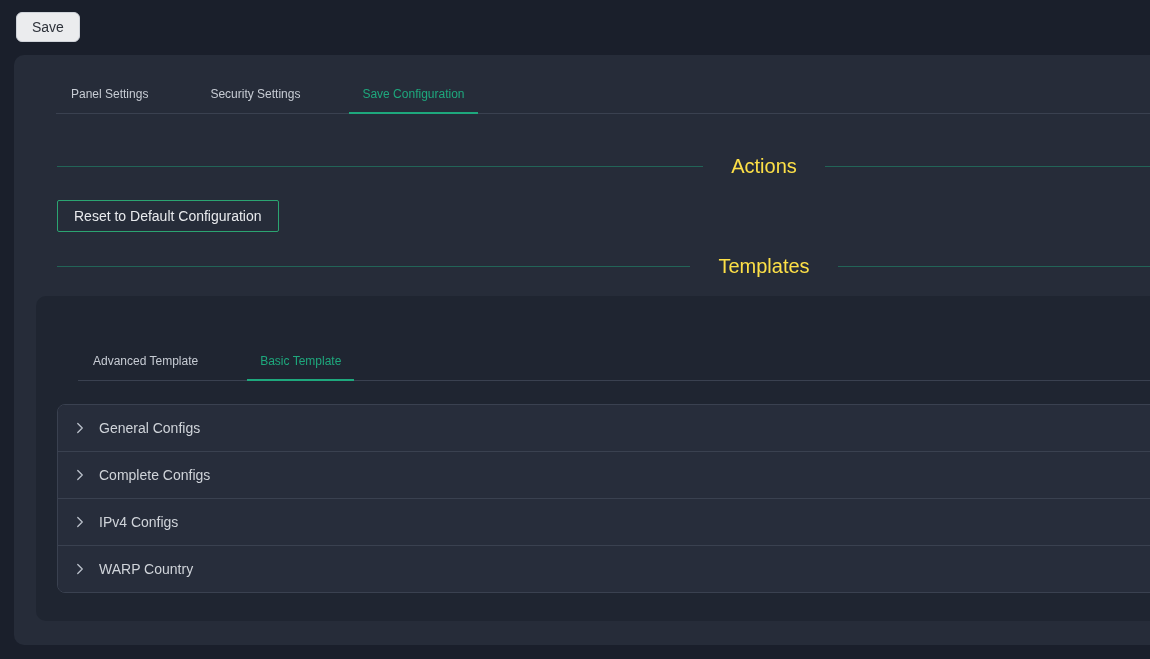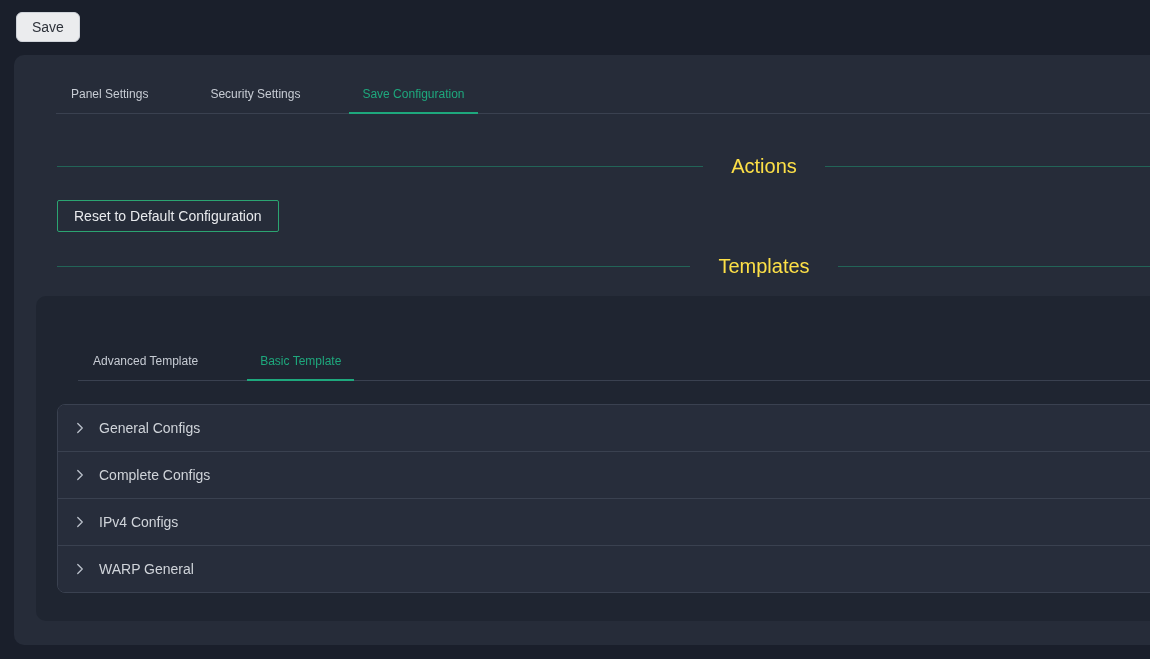--- a/index.html
+++ b/index.html
@@ -139,18 +139,18 @@
         </span>
         <span>IPv4 Configs</span>
       </div>
 
       <div class="collapse-row">
         <span class="chev">
           <svg width="12" height="12" viewBox="0 0 16 16">
               <path d="M5 2l6 6-6 6" stroke="#b6bcc6" stroke-width="1.8" fill="none" stroke-linecap="round" stroke-linejoin="round"></path>
             </svg>
         </span>
-        <span>WARP General</span>
+        <span>WARP Country</span>
       </div>
 
     </div>
   </div>
 </div>
 
 </body></html>

